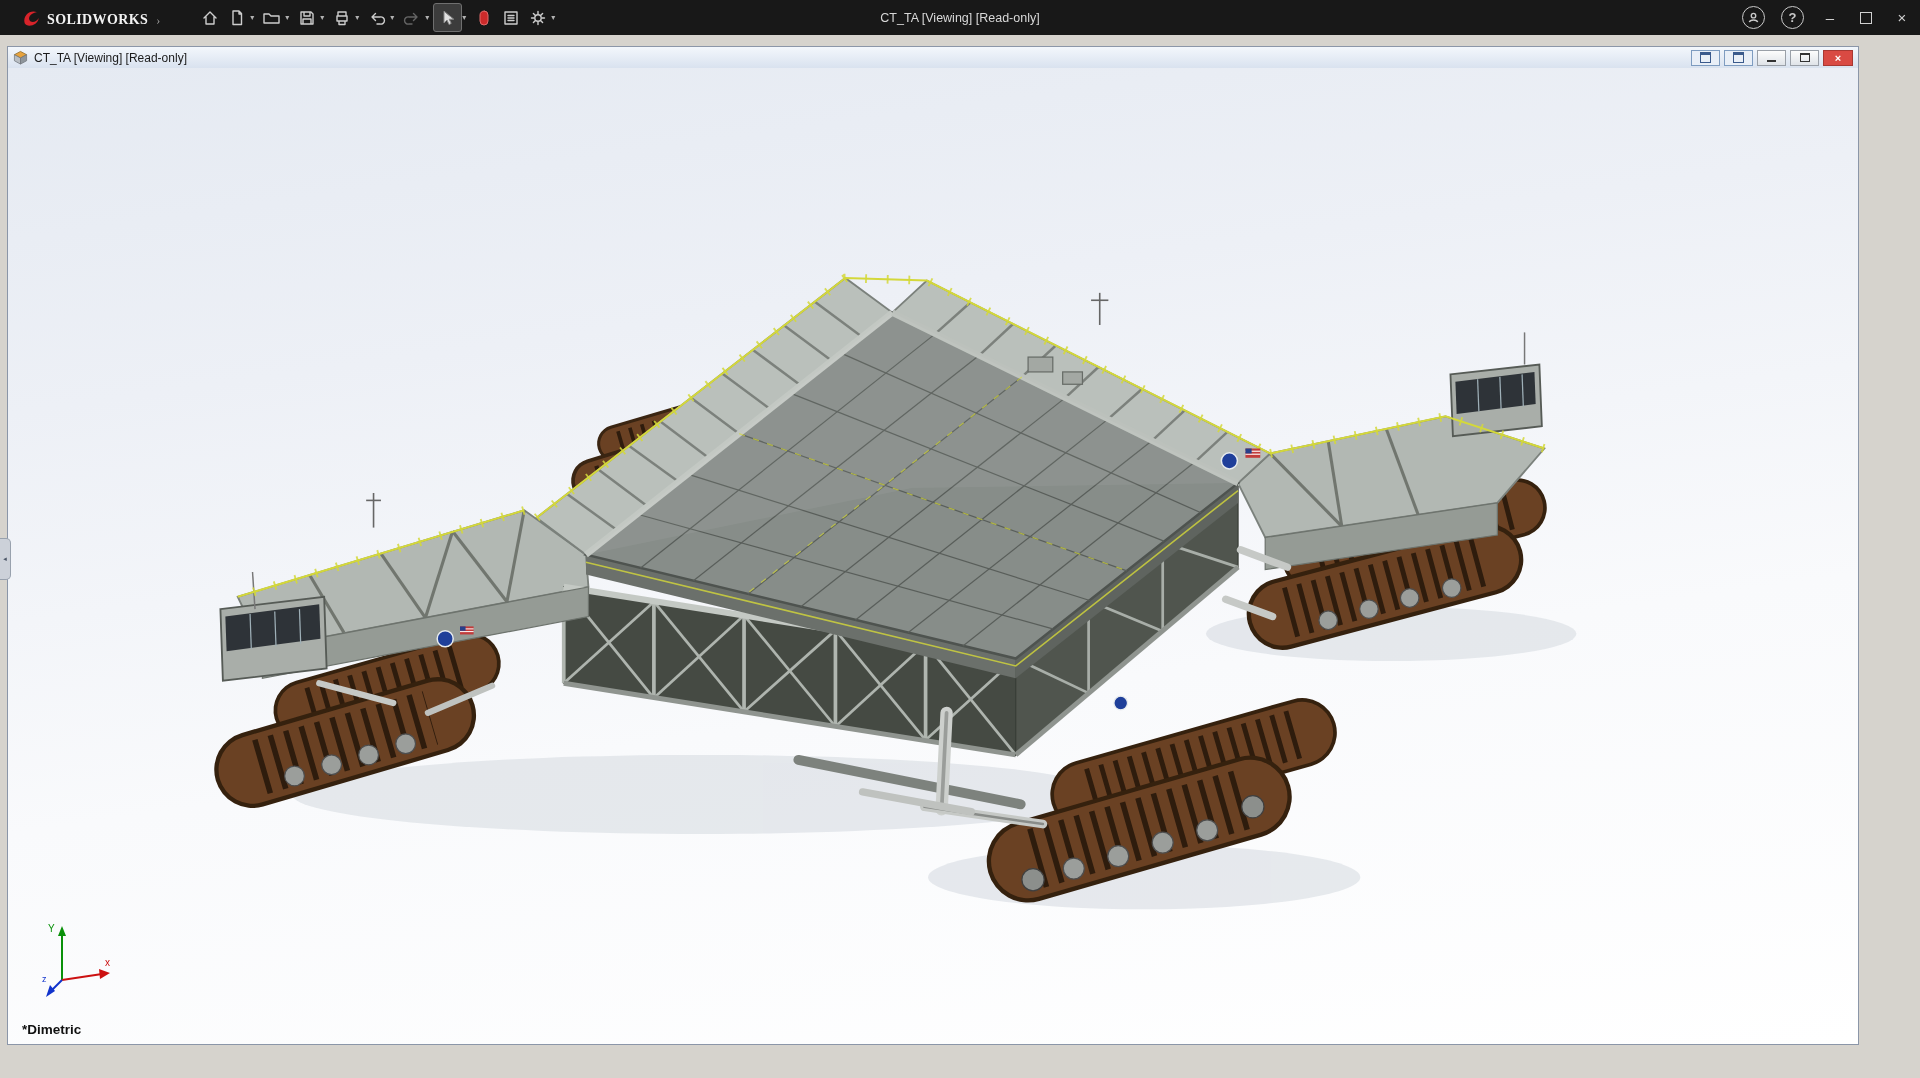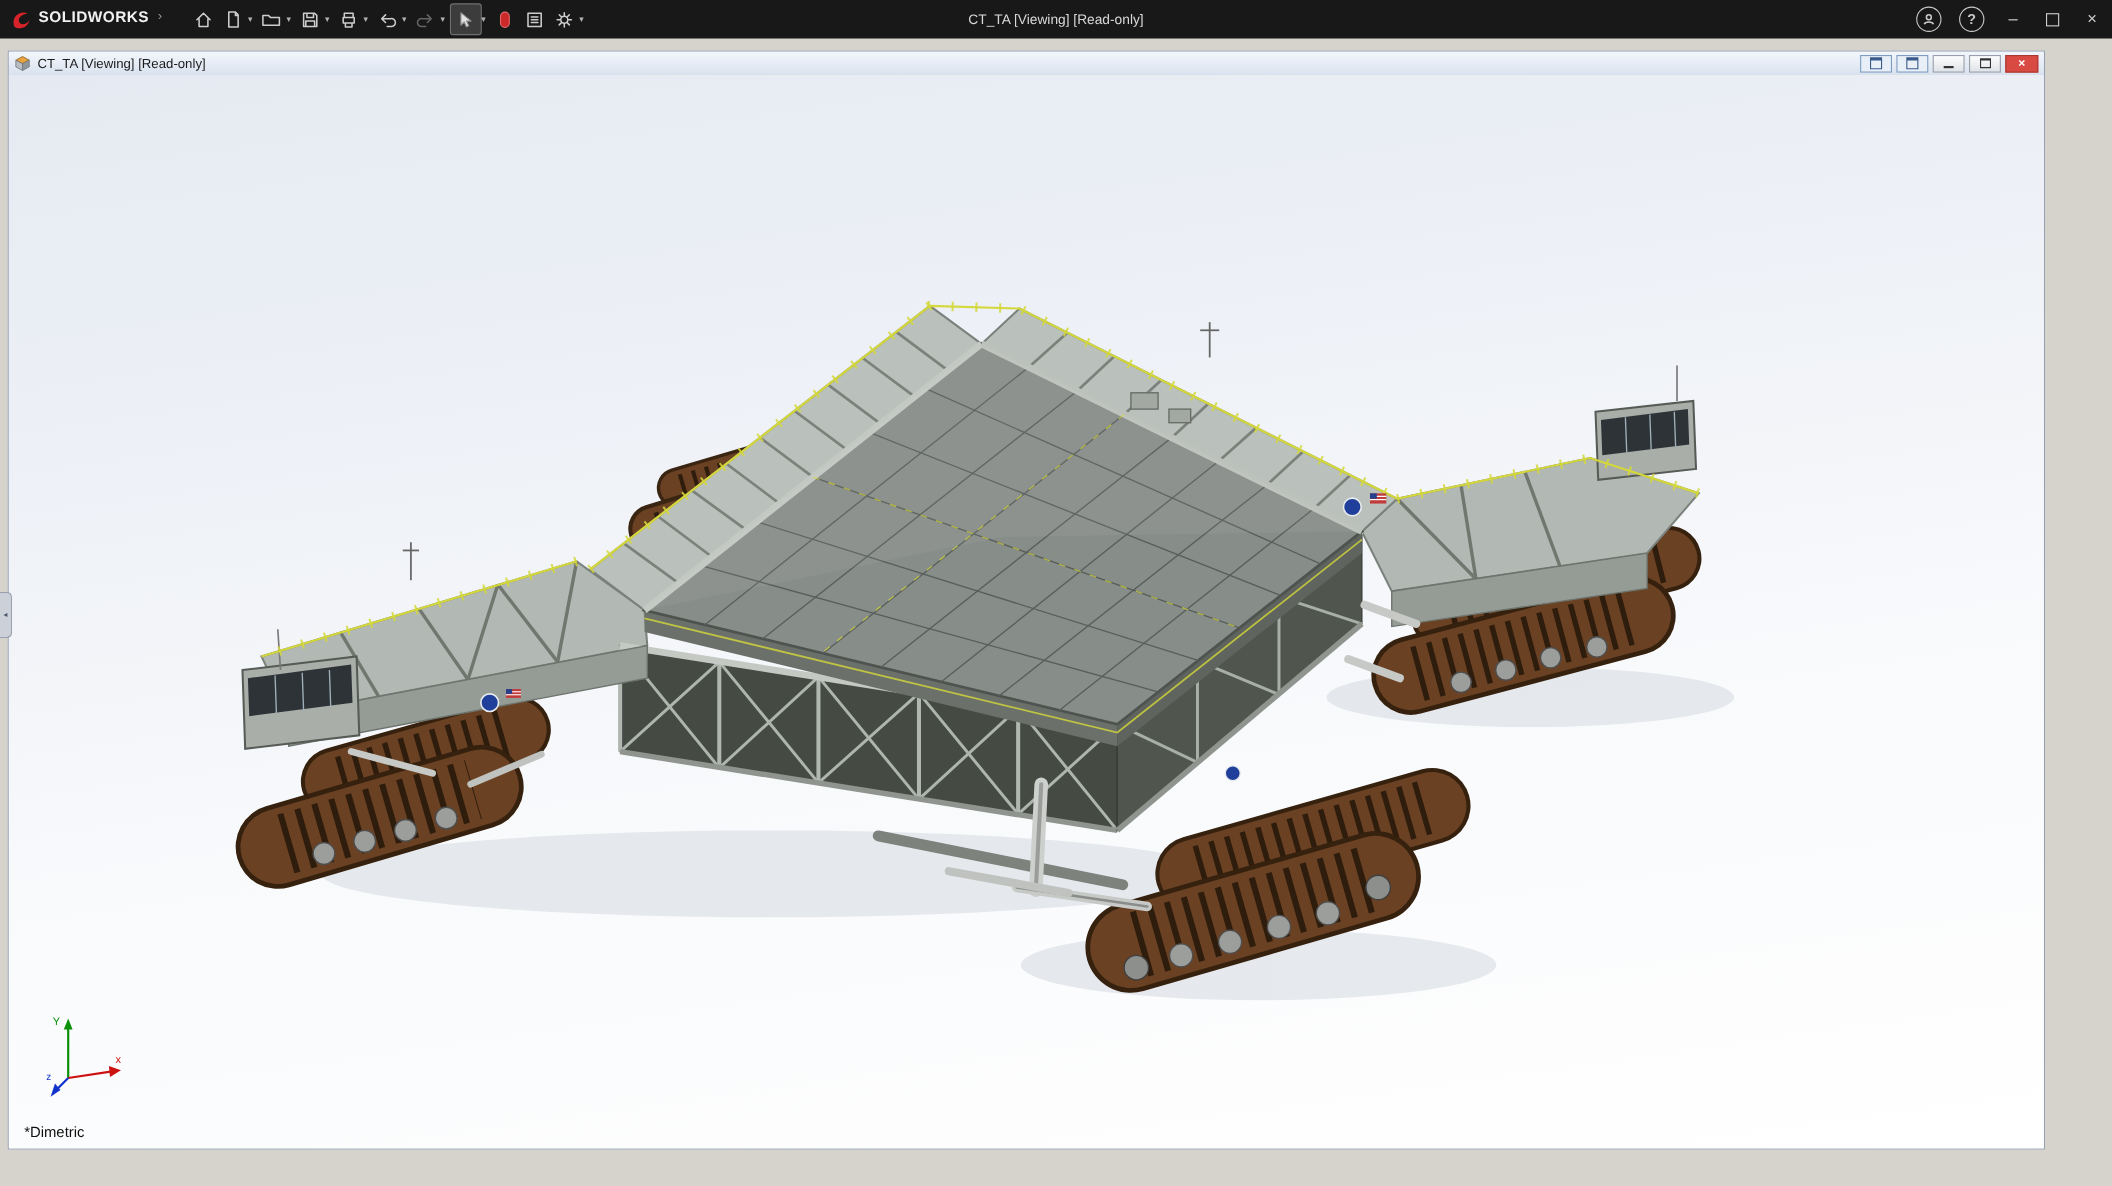--- a/index.html
+++ b/index.html
@@ -1,21 +1,21 @@
 <!DOCTYPE html>
 <html><head>
 <meta charset="utf-8">
 <style>
   html,body{margin:0;padding:0;width:1920px;height:1078px;overflow:hidden;
     font-family:"Liberation Sans",sans-serif;background:#d6d3cd;position:relative;}
 
   
   .appbar{position:absolute;left:0;top:0;width:1920px;height:35px;background:#181818;
     display:flex;align-items:center;color:#ddd;z-index:30;}
-  .brand{display:flex;align-items:flex-start;gap:6px;padding:0 8px;}
+  .brand{display:flex;align-items:flex-end;gap:6px;padding:0 20px;font-family:Liberation Serif, serif;}
   .brand-name{font-weight:bold;font-size:14px;color:#f2f2f2;letter-spacing:.4px;}
   .brand-arrow{color:#9a9a9a;font-size:12px;margin-left:2px;}
   .tools{display:flex;align-items:center;margin-left:16px;}
   .tool{width:27px;height:27px;display:flex;align-items:center;justify-content:center;border-radius:3px;}
   .tool svg{stroke:#cdcdcd;fill:none;stroke-width:1.4;stroke-linecap:round;stroke-linejoin:round;}
   .tool.disabled{opacity:.42;}
   .tool.pressed{background:#3c3c3c;border:1px solid #6f6f6f;}
   .caret{font-size:8px;color:#b2b2b2;margin:0 4px 0 0;}
   .appbar-title{position:absolute;left:50%;top:50%;transform:translate(-50%,-50%);
     font-size:12.5px;color:#d8d8d8;white-space:nowrap;}
@@ -42,21 +42,21 @@
   .glyph-min{width:9px;height:2px;background:#333;margin-top:7px;}
   .restore-sm{width:8px;height:6px;border:1px solid #333;border-top:2px solid #333;}
   .doc-btn.close{background:#d94a43;border-color:#a83832;color:#fff;font-size:11px;
     font-weight:bold;width:30px;}
   .doc-client{position:absolute;left:0;top:21px;right:0;bottom:0;overflow:hidden;
     background:linear-gradient(172deg,#e5eaf2 0%,#edf0f6 28%,#f9fafc 62%,#ffffff 100%);}
   .model-svg{position:absolute;left:0;top:0;width:100%;height:100%;}
 
   
   .triad{position:absolute;left:34px;bottom:46px;width:74px;height:80px;}
-  .orient-label{position:absolute;left:14px;bottom:7px;font-size:13.5px;font-weight:normal;color:#111;}
+  .orient-label{position:absolute;left:14px;bottom:7px;font-size:13.5px;font-weight:bold;color:#111;}
 
   
   .left-tab{position:absolute;left:0;top:538px;width:10px;height:40px;background:#ccd1d9;
     border:1px solid #98a1ad;border-left:none;border-radius:0 5px 5px 0;z-index:20;
     display:flex;align-items:center;justify-content:center;font-size:7px;color:#4a5566;}
 </style>
 </head>
 <body>
 
 <div class="appbar">

